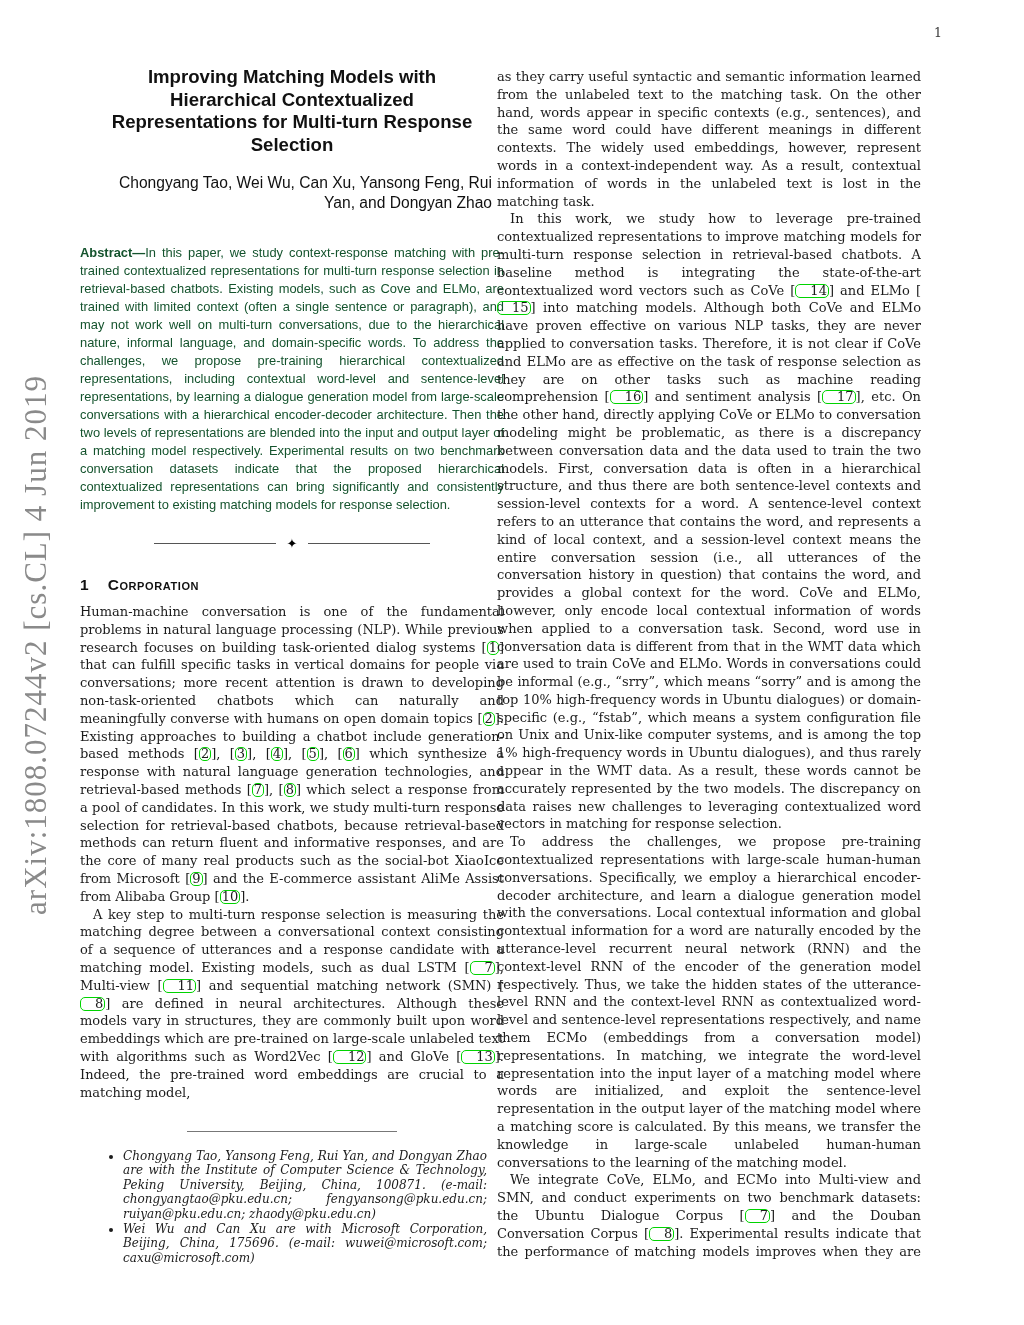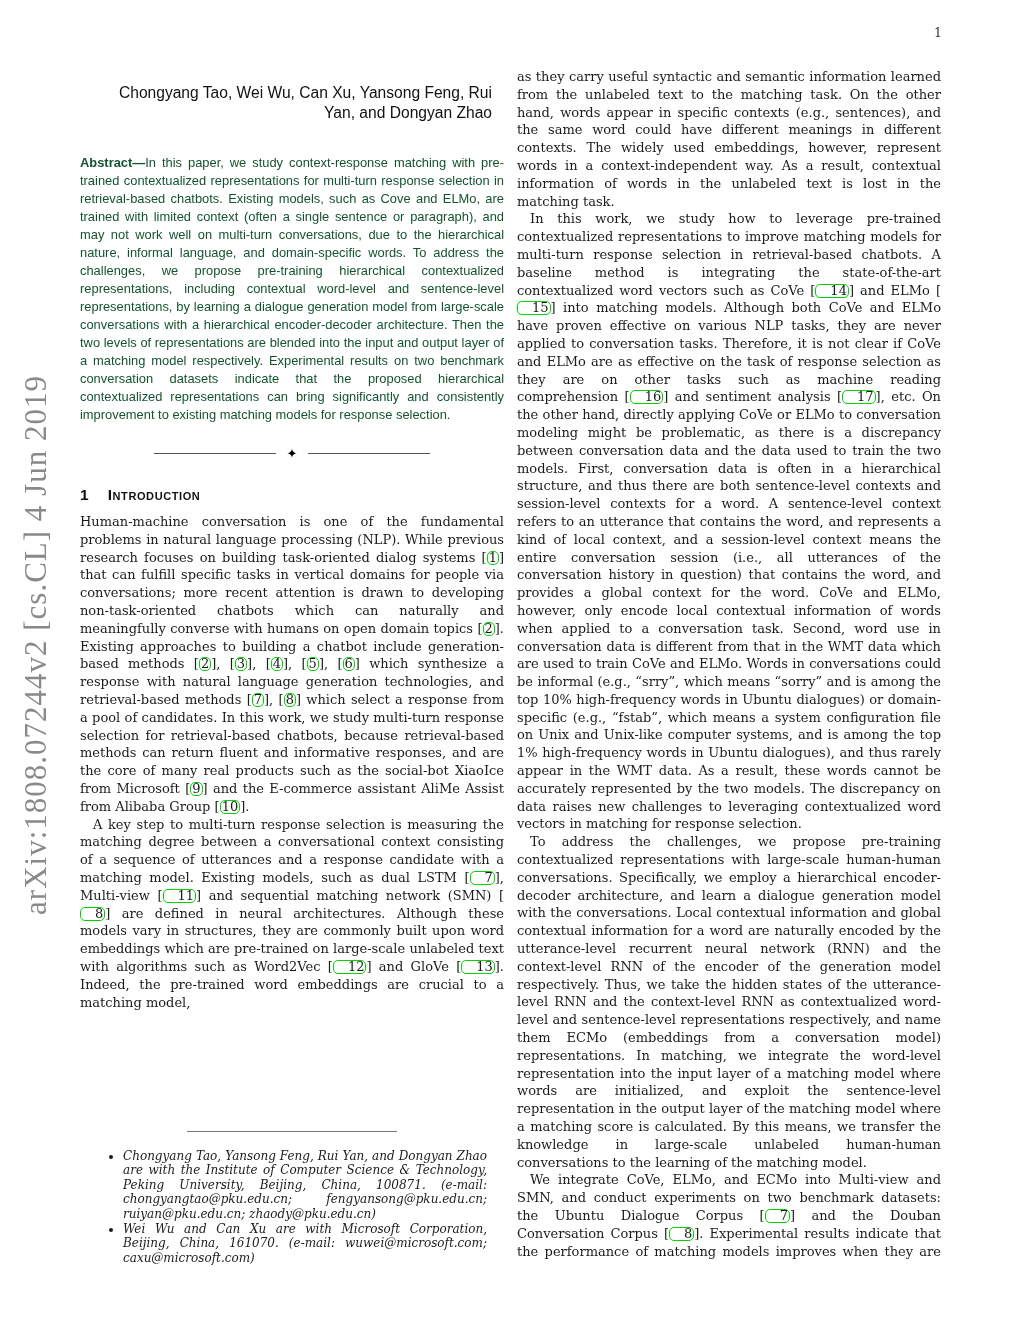--- a/index.html
+++ b/index.html
@@ -13,21 +13,21 @@
     font:12.5px "DejaVu Serif", serif; color:#3a3a3a;
   }
   .arxiv-watermark{
     position:absolute; left:36px; top:645px;
     transform:translate(-50%,-50%) rotate(-90deg);
     white-space:nowrap;
     font-family:"Liberation Serif", serif;
     font-size:31px; letter-spacing:1px; color:#8a8a8a;
   }
   .col-left{ position:absolute; left:80px; top:66px; width:424px; }
-  .col-right{ position:absolute; left:517px; top:68px; width:424px; height:1193px; overflow:hidden; }
+  .col-right{ position:absolute; left:497px; top:68px; width:424px; height:1193px; overflow:hidden; }
 
   .paper-title{
     margin:0 auto; width:382px;
     font:bold 18.6px/22.5px "Liberation Sans", sans-serif;
     text-align:center; color:#111;
   }
   .paper-authors{
     margin:17px auto 0; width:400px;
     font:15.6px/20px "Liberation Sans", sans-serif;
     text-align:right; color:#111;
@@ -83,44 +83,45 @@
 </head>
 <body>
 
 <div class="page">
 
   <div class="page-number">1</div>
 
   <div class="arxiv-watermark">arXiv:1808.07244v2  [cs.CL]  4 Jun 2019</div>
 
   <div class="col-left">
+    <h1 class="paper-title">Improving Matching Models with Hierarchical Contextualized Representations for Multi-turn Response Selection</h1>
     <div class="paper-authors">Chongyang Tao, Wei Wu, Can Xu, Yansong Feng, Rui Yan, and Dongyan Zhao</div>
 
     <p class="sans-block abstract-block"><b>Abstract</b><b>—</b><span>In this paper, we study context-response matching with pre-trained contextualized representations for multi-turn response selection in retrieval-based chatbots. Existing models, such as Cove and ELMo, are trained with limited context (often a single sentence or paragraph), and may not work well on multi-turn conversations, due to the hierarchical nature, informal language, and domain-specific words. To address the challenges, we propose pre-training hierarchical contextualized representations, including contextual word-level and sentence-level representations, by learning a dialogue generation model from large-scale conversations with a hierarchical encoder-decoder architecture. Then the two levels of representations are blended into the input and output layer of a matching model respectively. Experimental results on two benchmark conversation datasets indicate that the proposed hierarchical contextualized representations can bring significantly and consistently improvement to existing matching models for response selection.</span></p>
 
 
     <div class="separator">
       <span class="rule"></span>
       <span class="diamond">✦</span>
       <span class="rule"></span>
     </div>
 
-    <h2 class="section-heading"><span class="sec-num">1</span><span class="sec-title">Introduction</span></h2>
+    <h2 class="section-heading"><span class="sec-num">1</span><span class="sec-title">Corporation</span></h2>
 
     <div class="body-text left-body" id="left-paras">
         <p class="para">Human-machine conversation is one of the fundamental problems in natural language processing (NLP). While previous research focuses on building task-oriented dialog systems [<span class="cite">1</span>] that can fulfill specific tasks in vertical domains for people via conversations; more recent attention is drawn to developing non-task-oriented chatbots which can naturally and meaningfully converse with humans on open domain topics [<span class="cite">2</span>]. Existing approaches to building a chatbot include generation-based methods [<span class="cite">2</span>], [<span class="cite">3</span>], [<span class="cite">4</span>], [<span class="cite">5</span>], [<span class="cite">6</span>] which synthesize a response with natural language generation technologies, and retrieval-based methods [<span class="cite">7</span>], [<span class="cite">8</span>] which select a response from a pool of candidates. In this work, we study multi-turn response selection for retrieval-based chatbots, because retrieval-based methods can return fluent and informative responses, and are the core of many real products such as the social-bot XiaoIce from Microsoft [<span class="cite">9</span>] and the E-commerce assistant AliMe Assist from Alibaba Group [<span class="cite">10</span>].</p>
         <p class="para indent">A key step to multi-turn response selection is measuring the matching degree between a conversational context consisting of a sequence of utterances and a response candidate with a matching model. Existing models, such as dual LSTM [<span class="cite">7</span>], Multi-view [<span class="cite">11</span>] and sequential matching network (SMN) [<span class="cite">8</span>] are defined in neural architectures. Although these models vary in structures, they are commonly built upon word embeddings which are pre-trained on large-scale unlabeled text with algorithms such as Word2Vec [<span class="cite">12</span>] and GloVe [<span class="cite">13</span>]. Indeed, the pre-trained word embeddings are crucial to a matching model,</p>
       </div>
   </div>
 
   <div class="footnote-area">
     <div class="footnote-rule"></div>
     <ul class="footnotes" id="footnotes">
         <li>Chongyang Tao, Yansong Feng, Rui Yan, and Dongyan Zhao are with the Institute of Computer Science &amp; Technology, Peking University, Beijing, China, 100871. (e-mail: chongyangtao@pku.edu.cn; fengyansong@pku.edu.cn; ruiyan@pku.edu.cn; zhaody@pku.edu.cn)</li>
-        <li>Wei Wu and Can Xu are with Microsoft Corporation, Beijing, China, 161070. (e-mail: wuwei@microsoft.com; caxu@microsoft.com)</li>
+        <li>Wei Wu and Can Xu are with Microsoft Corporation, Beijing, China, 175696. (e-mail: wuwei@microsoft.com; caxu@microsoft.com)</li>
       </ul>
   </div>
 
   <div class="col-right body-text" id="right-paras">
       <p class="para">as they carry useful syntactic and semantic information learned from the unlabeled text to the matching task. On the other hand, words appear in specific contexts (e.g., sentences), and the same word could have different meanings in different contexts. The widely used embeddings, however, represent words in a context-independent way. As a result, contextual information of words in the unlabeled text is lost in the matching task.</p>
       <p class="para indent">In this work, we study how to leverage pre-trained contextualized representations to improve matching models for multi-turn response selection in retrieval-based chatbots. A baseline method is integrating the state-of-the-art contextualized word vectors such as CoVe [<span class="cite">14</span>] and ELMo [<span class="cite">15</span>] into matching models. Although both CoVe and ELMo have proven effective on various NLP tasks, they are never applied to conversation tasks. Therefore, it is not clear if CoVe and ELMo are as effective on the task of response selection as they are on other tasks such as machine reading comprehension [<span class="cite">16</span>] and sentiment analysis [<span class="cite">17</span>], etc. On the other hand, directly applying CoVe or ELMo to conversation modeling might be problematic, as there is a discrepancy between conversation data and the data used to train the two models. First, conversation data is often in a hierarchical structure, and thus there are both sentence-level contexts and session-level contexts for a word. A sentence-level context refers to an utterance that contains the word, and represents a kind of local context, and a session-level context means the entire conversation session (i.e., all utterances of the conversation history in question) that contains the word, and provides a global context for the word. CoVe and ELMo, however, only encode local contextual information of words when applied to a conversation task. Second, word use in conversation data is different from that in the WMT data which are used to train CoVe and ELMo. Words in conversations could be informal (e.g., “srry”, which means “sorry” and is among the top 10% high-frequency words in Ubuntu dialogues) or domain-specific (e.g., “fstab”, which means a system configuration file on Unix and Unix-like computer systems, and is among the top 1% high-frequency words in Ubuntu dialogues), and thus rarely appear in the WMT data. As a result, these words cannot be accurately represented by the two models. The discrepancy on data raises new challenges to leveraging contextualized word vectors in matching for response selection.</p>
       <p class="para indent">To address the challenges, we propose pre-training contextualized representations with large-scale human-human conversations. Specifically, we employ a hierarchical encoder-decoder architecture, and learn a dialogue generation model with the conversations. Local contextual information and global contextual information for a word are naturally encoded by the utterance-level recurrent neural network (RNN) and the context-level RNN of the encoder of the generation model respectively. Thus, we take the hidden states of the utterance-level RNN and the context-level RNN as contextualized word-level and sentence-level representations respectively, and name them ECMo (embeddings from a conversation model) representations. In matching, we integrate the word-level representation into the input layer of a matching model where words are initialized, and exploit the sentence-level representation in the output layer of the matching model where a matching score is calculated. By this means, we transfer the knowledge in large-scale unlabeled human-human conversations to the learning of the matching model.</p>
       <p class="para indent">We integrate CoVe, ELMo, and ECMo into Multi-view and SMN, and conduct experiments on two benchmark datasets: the Ubuntu Dialogue Corpus [<span class="cite">7</span>] and the Douban Conversation Corpus [<span class="cite">8</span>]. Experimental results indicate that the performance of matching models improves when they are combined with differ-</p>
     </div>
 

